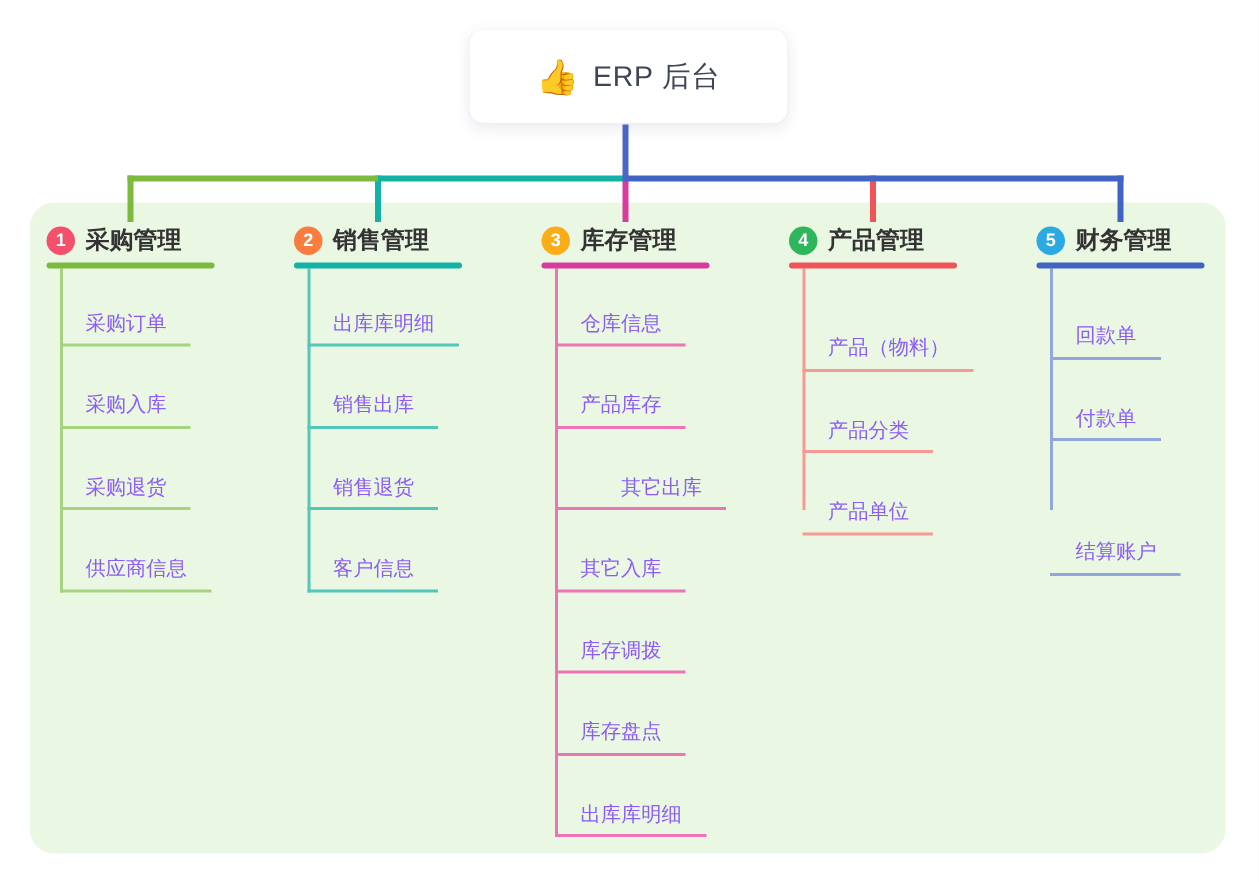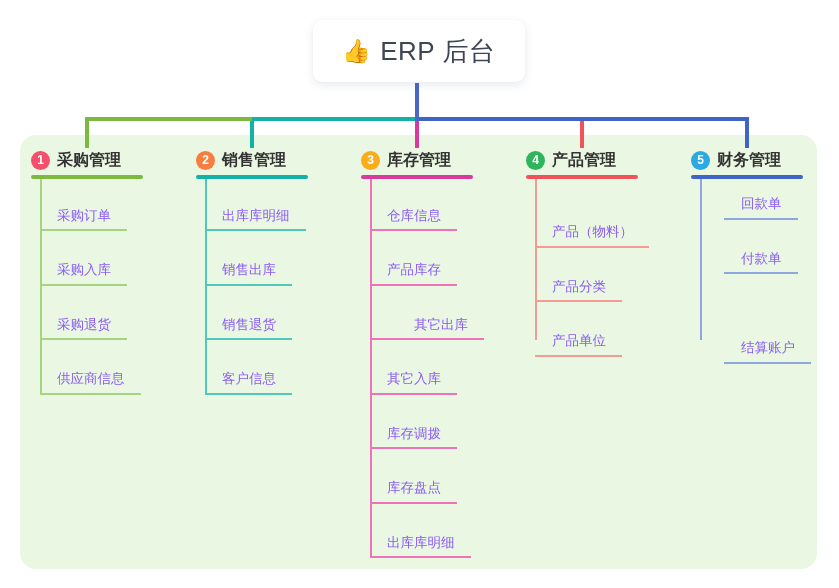--- a/index.html
+++ b/index.html
@@ -13,21 +13,21 @@
     border-radius:16px;
   }
   #root-node{
     position:absolute;left:313px;top:20px;width:212px;height:62px;
     background:#ffffff;border-radius:9px;
     box-shadow:0 3px 10px rgba(60,80,120,.12),0 0 1px rgba(0,0,0,.06);
     display:flex;align-items:center;justify-content:center;gap:9px;
     z-index:3;
   }
   #root-node .root-icon{font-size:23px;line-height:1;color:#f5c517;}
-  #root-node .root-label{font-size:26px;color:#3e4554;font-weight:500;letter-spacing:.5px;}
+  #root-node .root-label{font-size:19px;color:#3e4554;font-weight:500;letter-spacing:.5px;}
   .line{position:absolute;}
   .branch-head{
     position:absolute;display:flex;align-items:center;gap:7px;height:19px;z-index:2;
   }
   .badge{
     width:19px;height:19px;border-radius:50%;flex:0 0 19px;
     color:#ffffff;font-size:12px;font-weight:700;line-height:19px;text-align:center;
   }
   .branch-title{font-size:16px;font-weight:600;color:#333333;white-space:nowrap;}
   .branch-underline{position:absolute;height:4px;width:112px;border-radius:2px;z-index:2;}
@@ -149,21 +149,21 @@
         <div class="kid" style="border-bottom-color: rgb(245, 155, 149);">
           <span class="kid-label">产品单位</span>
         </div>
       </div>
       <div class="branch-head" style="left: 691px; top: 151px;">
         <span class="badge" style="background: rgb(43, 169, 225);">5</span>
         <span class="branch-title">财务管理</span>
       </div>
       <div class="branch-underline" style="left: 691px; top: 175px; background: rgb(64, 100, 196);"></div>
       <div class="vline" style="left: 700px; top: 179px; height: 161px; background: rgb(143, 167, 220);"></div>
-      <div class="kids" style="left: 700px; top: 165px; padding-left: 24px;">
+      <div class="kids" style="left: 700px; top: 185px;">
         <div class="kid" style="border-bottom-color: rgb(143, 167, 220);">
           <span class="kid-label">回款单</span>
         </div>
         <div class="kid" style="border-bottom-color: rgb(143, 167, 220);">
           <span class="kid-label">付款单</span>
         </div>
         <div class="kid" style="border-bottom-color: rgb(143, 167, 220); margin-top: 35px;">
           <span class="kid-label">结算账户</span>
         </div>
       </div>

